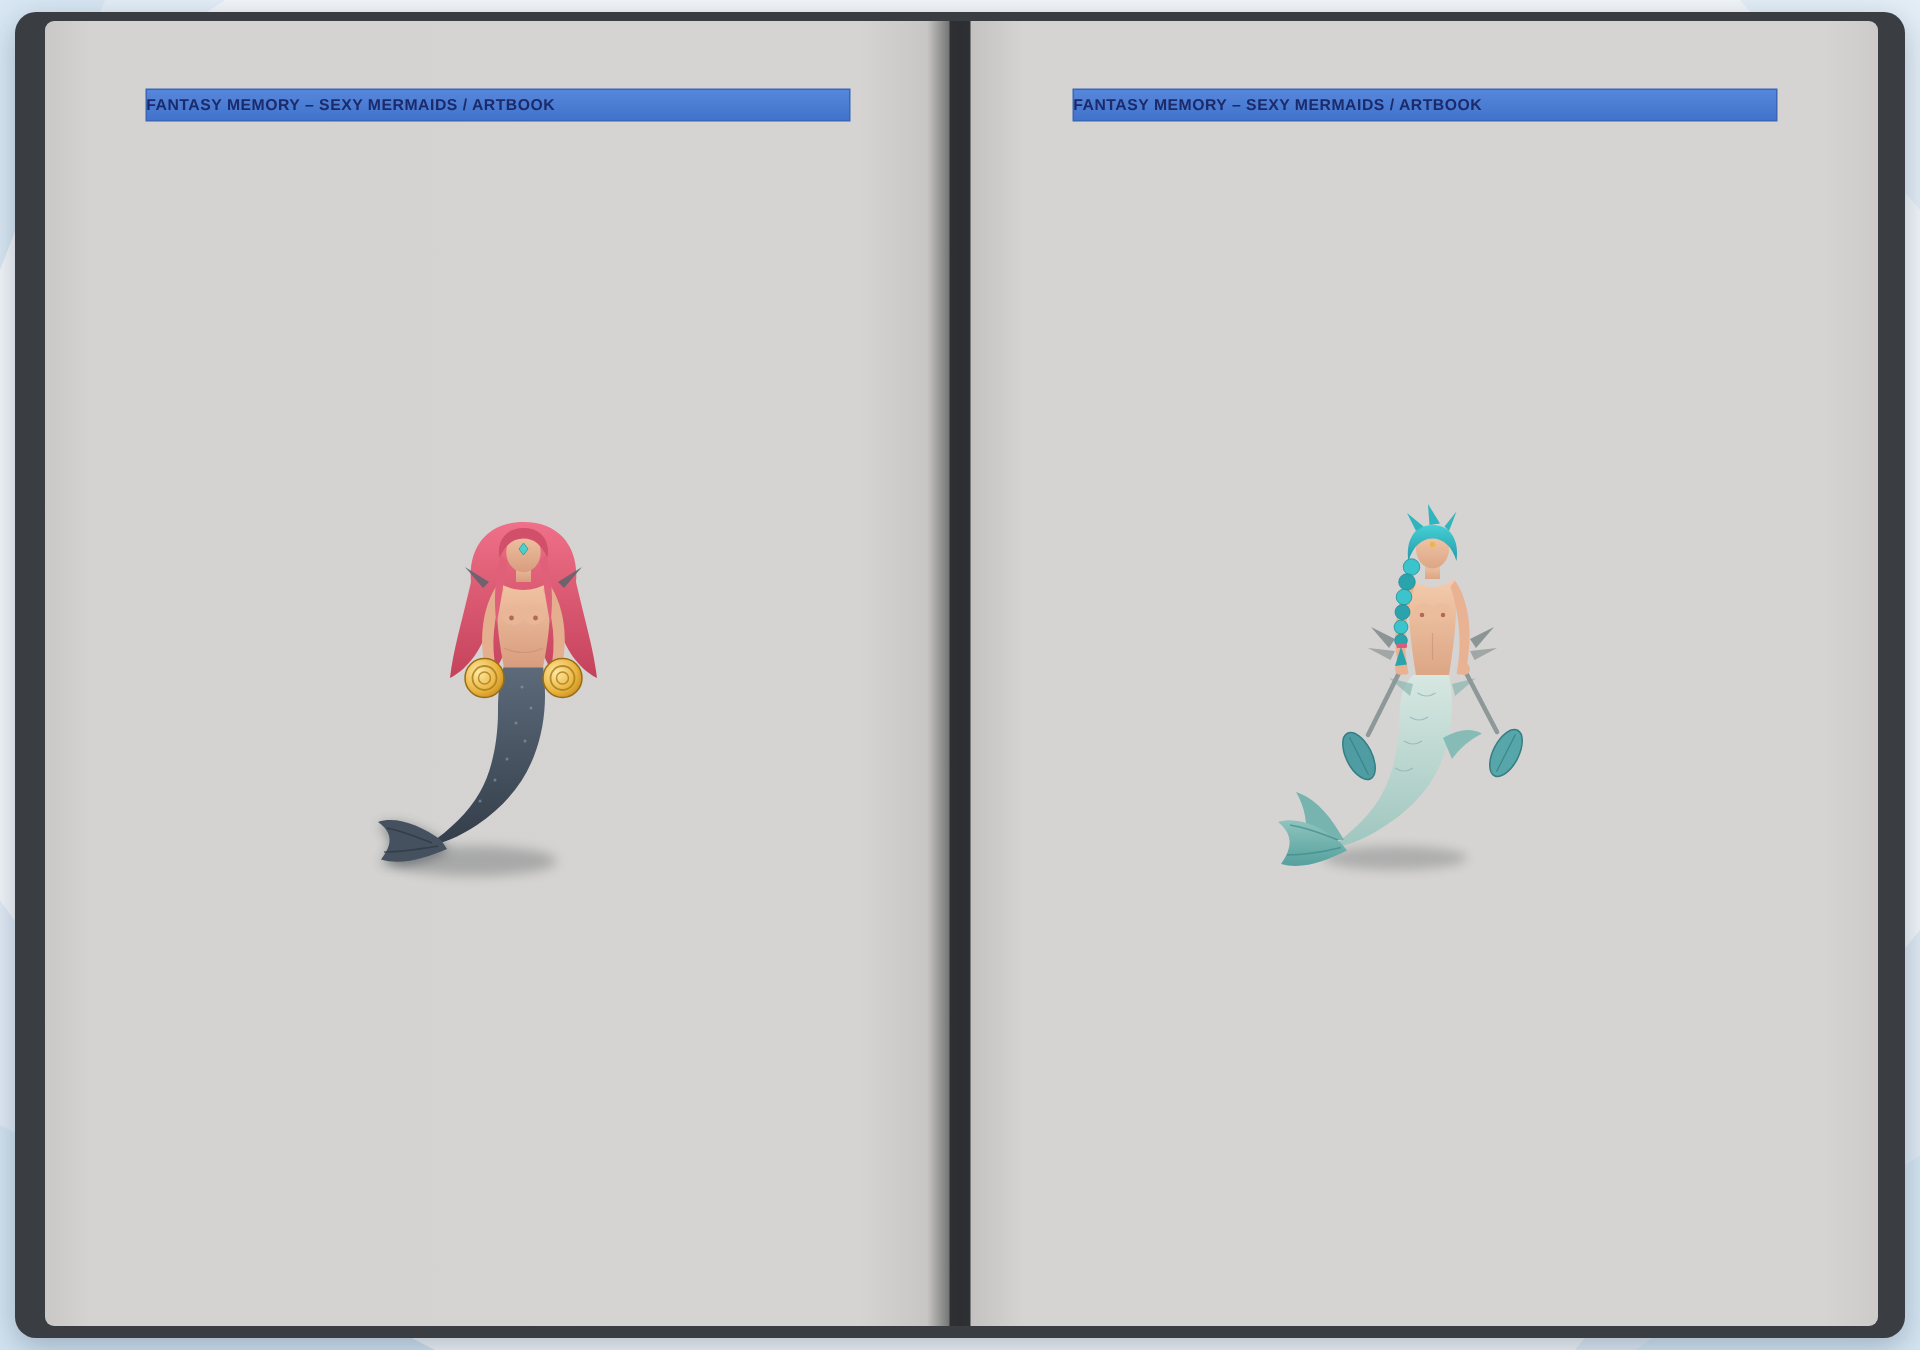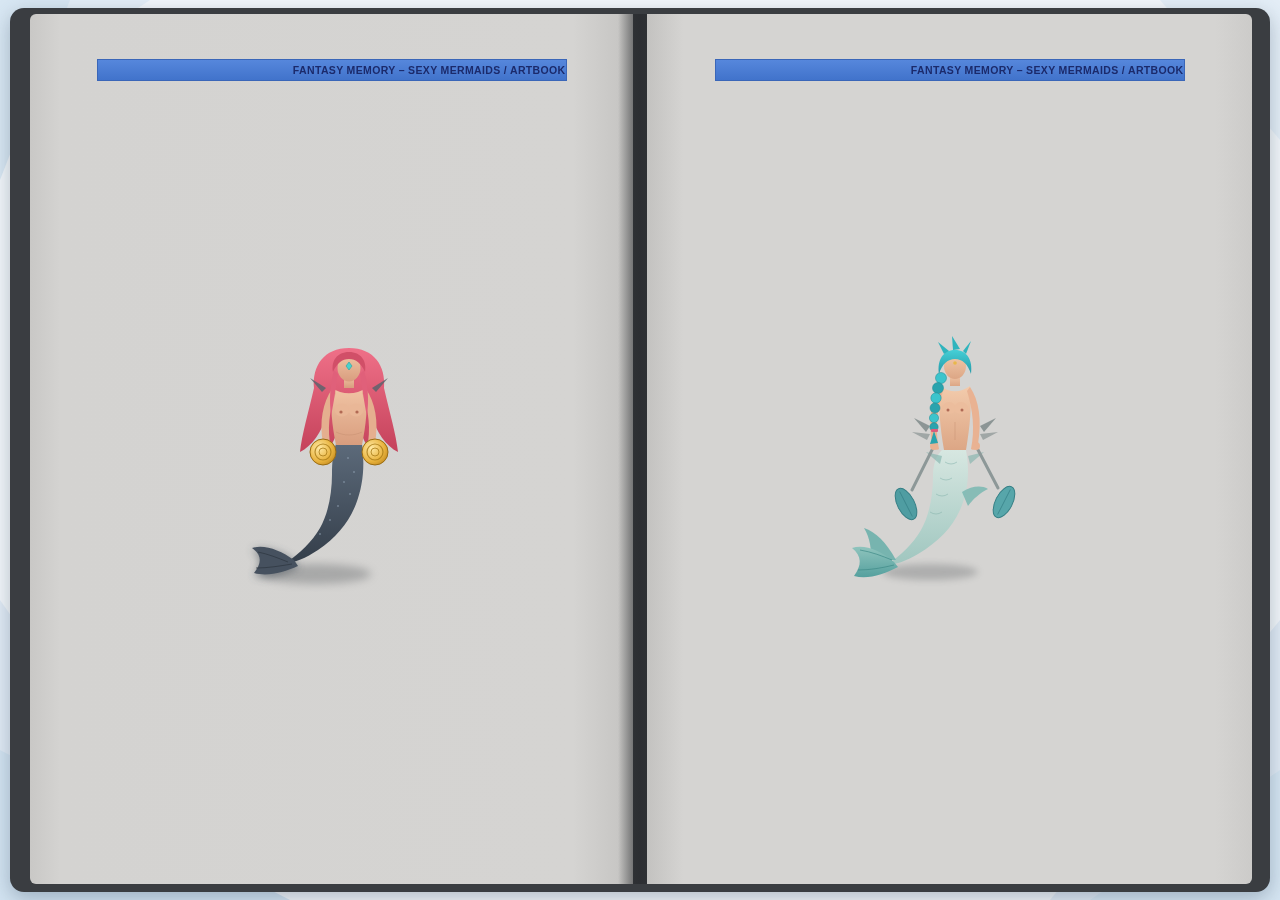--- a/index.html
+++ b/index.html
@@ -29,21 +29,21 @@
   .spine{
     position:absolute;left:608px;top:6px;bottom:8px;width:44px;
     background:linear-gradient(to right,rgba(40,42,46,0) 0%,rgba(35,37,40,0.55) 38%,#2c2e32 50%,rgba(35,37,40,0.55) 62%,rgba(40,42,46,0) 100%);
     pointer-events:none;
   }
   .banner{
     position:absolute;top:45px;left:50%;transform:translateX(-50%);
     width:470px;height:22px;
     background:linear-gradient(#5687dc,#4173cb);
     border:1px solid #3a66b8;box-sizing:border-box;
-    display:flex;align-items:center;justify-content:flex-end;
+    display:flex;align-items:center;justify-content:flex-start;
   }
   .banner-text{
     font-size:10.5px;font-weight:bold;color:#1b2a6b;letter-spacing:0.35px;
     white-space:nowrap;
   }
   .illo{position:absolute;top:308px;width:210px;height:280px;}
   .illo-left{left:50%;margin-left:-88px;}
   .illo-right{left:50%;margin-left:-100px;}
 </style>
 </head>

